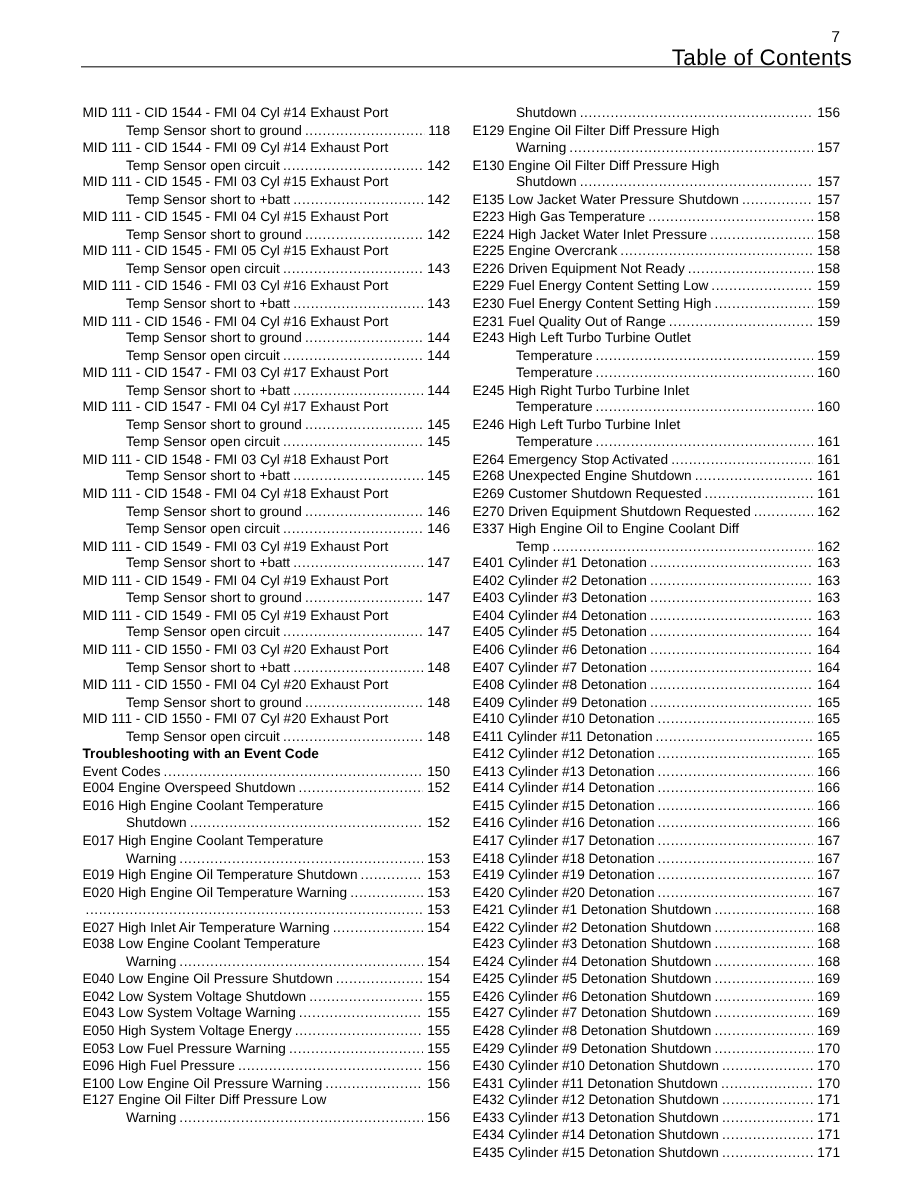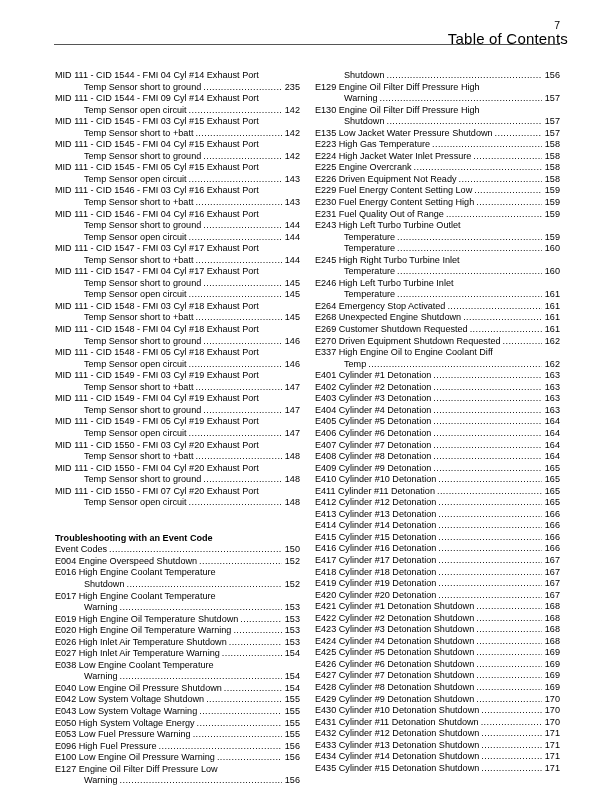--- a/index.html
+++ b/index.html
@@ -11,39 +11,39 @@
   .col { position: absolute; top: 70px; width: 245px; font-size: 9.1px; line-height: 11.55px; }
   .col.left { left: 55px; }
   .col.right { left: 315px; }
   .entry { margin: 0; }
   .entry .line { display: flex; white-space: nowrap; }
   .entry .indent { padding-left: 5px; margin-left: 24px; }
   .entry .txt { flex: 0 0 auto; }
   .entry .dots { flex: 1 1 auto; overflow: hidden; white-space: nowrap; margin: 0 3px 0 2px; }
   .entry .dots::after { content: "................................................................................................................................"; letter-spacing: 0.4px; }
   .entry .pg { flex: 0 0 auto; text-align: right; min-width: 14px; }
-  .section-head { font-weight: bold; margin-top: 24px; }
+  .section-head { font-weight: bold; margin-top: 0; }
 </style>
 </head>
 <body>
 
 <div class="page-num">7</div>
 <div class="page-title">Table of Contents</div>
 <div class="rule"></div>
 
 <div class="col left">
   <div>
       <div class="entry">
         <div class="line">
           <span class="txt">MID 111 - CID 1544 - FMI 04 Cyl #14 Exhaust Port</span>
         </div>
         <div class="line indent">
           <span class="txt">Temp Sensor short to ground</span>
           <span class="dots"></span>
-          <span class="pg">235</span>
+          <span class="pg">118</span>
         </div>
       </div>
       <div class="entry">
         <div class="line">
           <span class="txt">MID 111 - CID 1544 - FMI 09 Cyl #14 Exhaust Port</span>
         </div>
         <div class="line indent">
           <span class="txt">Temp Sensor open circuit</span>
           <span class="dots"></span>
           <span class="pg">142</span>
@@ -147,23 +147,20 @@
         <div class="line">
           <span class="txt">MID 111 - CID 1548 - FMI 04 Cyl #18 Exhaust Port</span>
         </div>
         <div class="line indent">
           <span class="txt">Temp Sensor short to ground</span>
           <span class="dots"></span>
           <span class="pg">146</span>
         </div>
       </div>
       <div class="entry">
-        <div class="line">
-          <span class="txt">MID 111 - CID 1548 - FMI 05 Cyl #18 Exhaust Port</span>
-        </div>
         <div class="line indent">
           <span class="txt">Temp Sensor open circuit</span>
           <span class="dots"></span>
           <span class="pg">146</span>
         </div>
       </div>
       <div class="entry">
         <div class="line">
           <span class="txt">MID 111 - CID 1549 - FMI 03 Cyl #19 Exhaust Port</span>
         </div>
@@ -269,21 +266,20 @@
       </div>
       <div class="entry">
         <div class="line">
           <span class="txt">E020 High Engine Oil Temperature Warning</span>
           <span class="dots"></span>
           <span class="pg">153</span>
         </div>
       </div>
       <div class="entry">
         <div class="line">
-          <span class="txt">E026 High Inlet Air Temperature Shutdown</span>
           <span class="dots"></span>
           <span class="pg">153</span>
         </div>
       </div>
       <div class="entry">
         <div class="line">
           <span class="txt">E027 High Inlet Air Temperature Warning</span>
           <span class="dots"></span>
           <span class="pg">154</span>
         </div>

